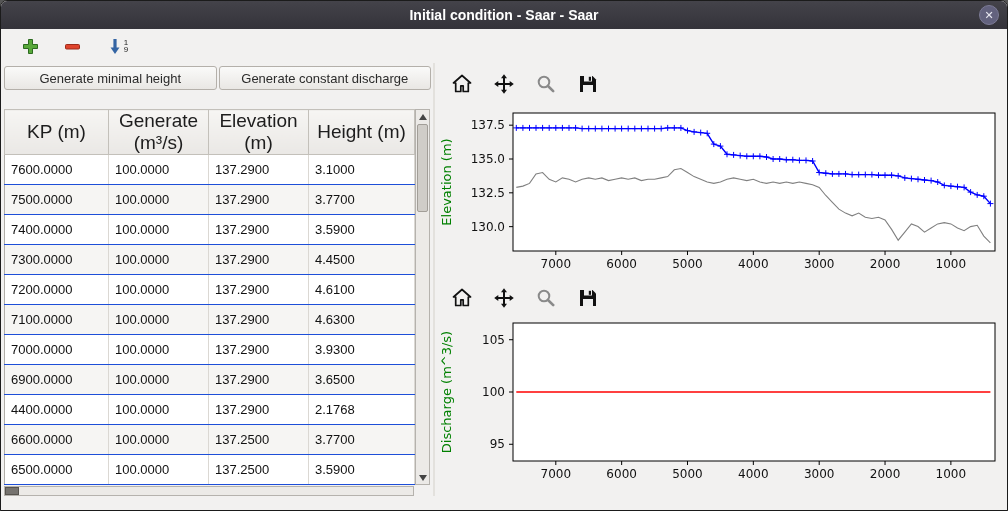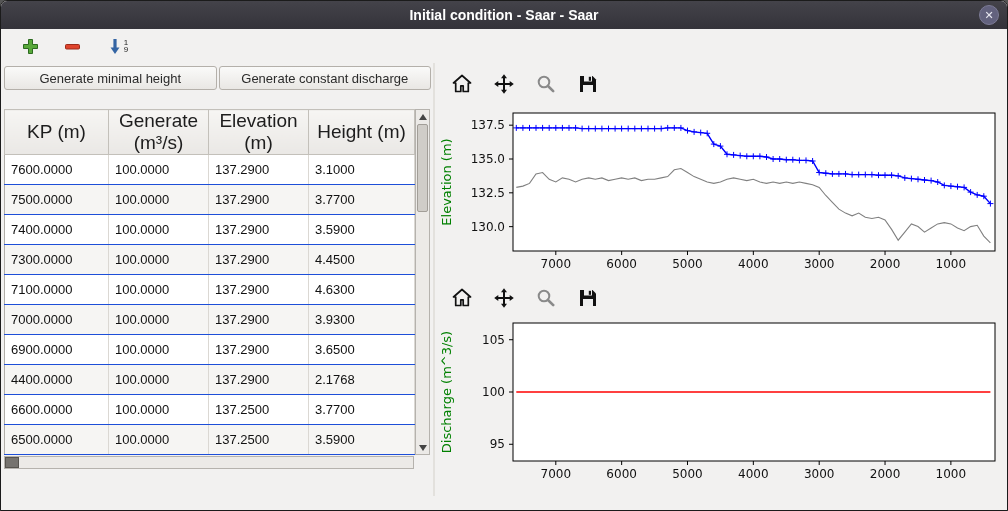--- a/index.html
+++ b/index.html
@@ -136,20 +136,26 @@
                 <td>7400.0000</td>
                 <td>100.0000</td>
                 <td>137.2900</td>
                 <td>3.5900</td>
               </tr>
               <tr>
                 <td>7300.0000</td>
                 <td>100.0000</td>
                 <td>137.2900</td>
                 <td>4.4500</td>
+              </tr>
+              <tr>
+                <td>7200.0000</td>
+                <td>100.0000</td>
+                <td>137.2900</td>
+                <td>4.6100</td>
               </tr>
               <tr>
                 <td>7100.0000</td>
                 <td>100.0000</td>
                 <td>137.2900</td>
                 <td>4.6300</td>
               </tr>
               <tr>
                 <td>7000.0000</td>
                 <td>100.0000</td>

